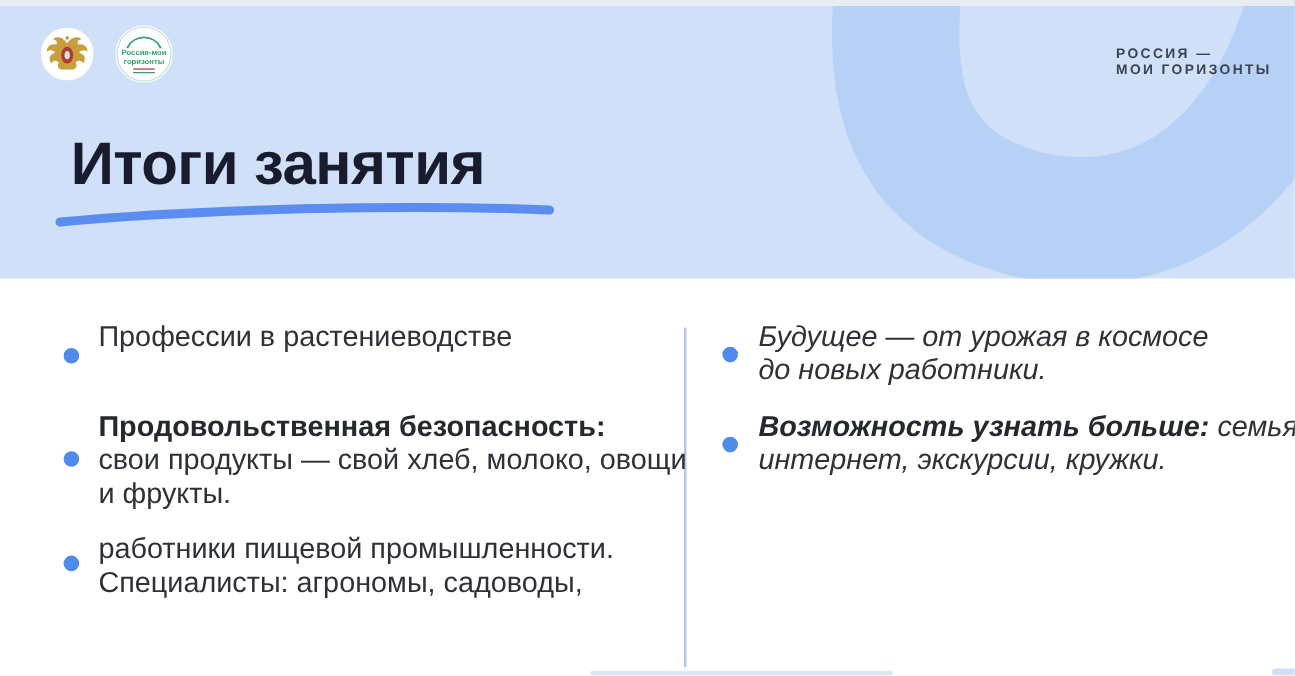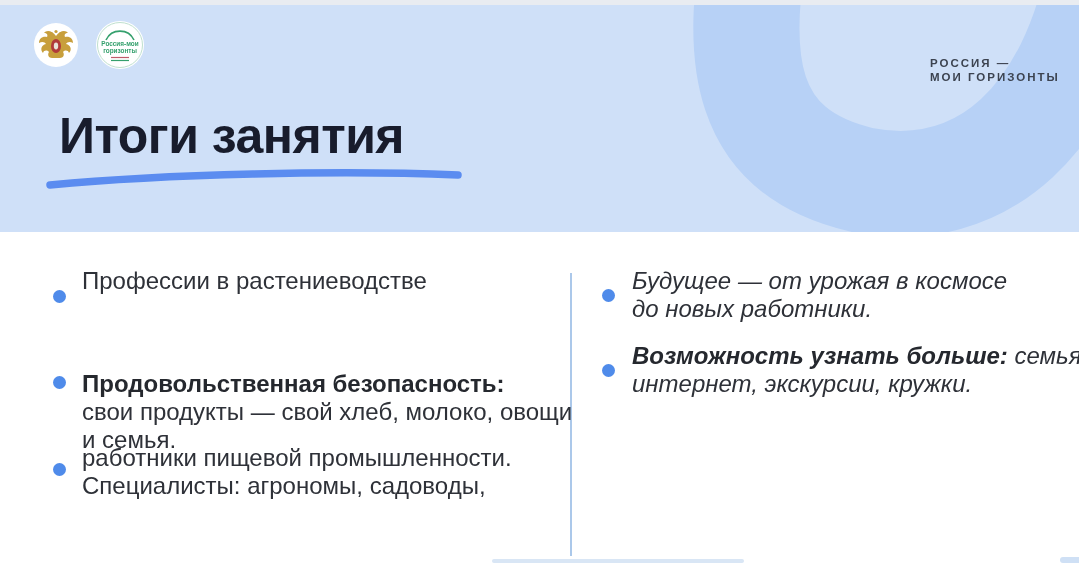--- a/index.html
+++ b/index.html
@@ -16,21 +16,21 @@
     background:#cfe0f8;overflow:hidden;
   }
   .top-strip{position:absolute;left:0;top:0;width:1079px;height:5px;background:#e9ecf1;}
   .swoosh{position:absolute;left:0;top:0;}
 
   .logo{position:absolute;border-radius:50%;}
   .logo-emblem{left:34px;top:23px;width:44px;height:44px;}
   .logo-horizons{left:96px;top:21px;width:48px;height:48px;}
 
   .brand{
-    position:absolute;left:930px;top:56px;
+    position:absolute;left:930px;top:38px;
     color:#3c4350;font-size:11.5px;font-weight:bold;
     letter-spacing:2px;line-height:14px;white-space:nowrap;
   }
 
   .title{
     position:absolute;left:55px;top:103px;margin:4px;
     font-size:50px;font-weight:800;letter-spacing:-0.5px;
     color:#181c2c;white-space:nowrap;
   }
   .underline{position:absolute;left:45px;top:166px;}
@@ -39,21 +39,21 @@
   .divider{position:absolute;left:570px;top:273px;width:2px;height:283px;background:#abc8ea;}
 
   .item{position:absolute;}
   .item .dot{
     position:absolute;width:13px;height:13px;border-radius:50%;
     background:#4f8bea;
   }
   .item .txt{color:#2e3138;font-size:24px;line-height:28px;}
   .item .line{white-space:nowrap;}
   .item .line b{font-weight:700;color:#25282e;}
-  .item .bold-line{font-weight:700;color:#25282e;white-space:nowrap;margin-top:28px;}
+  .item .bold-line{font-weight:700;color:#25282e;white-space:nowrap;}
 
   .col-left .dot{left:3px;}
   .col-left .txt{margin-left:32px;}
   .col-right .dot{left:4px;}
   .col-right .txt{margin-left:34px;font-style:italic;}
 
   .item-l1{left:50px;top:267px;width:500px;}
   .item-l1 .dot{top:23px;}
   .item-l2{left:50px;top:342px;width:510px;}
   .item-l2 .dot{top:34px;}
@@ -129,21 +129,21 @@
     <div class="txt">
       <div class="line">Профессии в растениеводстве</div>
     </div>
   </div>
 
   <div class="item col-left item-l2">
     <span class="dot"></span>
     <div class="txt">
       <div class="line bold-line">Продовольственная безопасность:</div>
       <div class="line">свои продукты — свой хлеб, молоко, овощи</div>
-      <div class="line">и семья.</div>
+      <div class="line">и фрукты.</div>
     </div>
   </div>
 
   <div class="item col-left item-l3">
     <span class="dot"></span>
     <div class="txt">
       <div class="line">работники пищевой промышленности.</div>
       <div class="line">Специалисты: агрономы, садоводы,</div>
     </div>
   </div>

